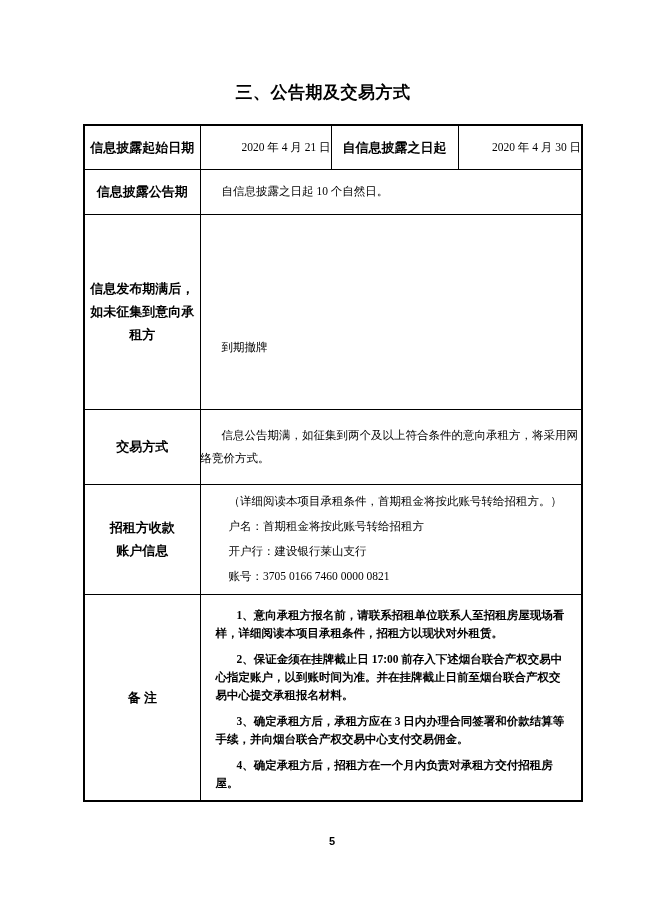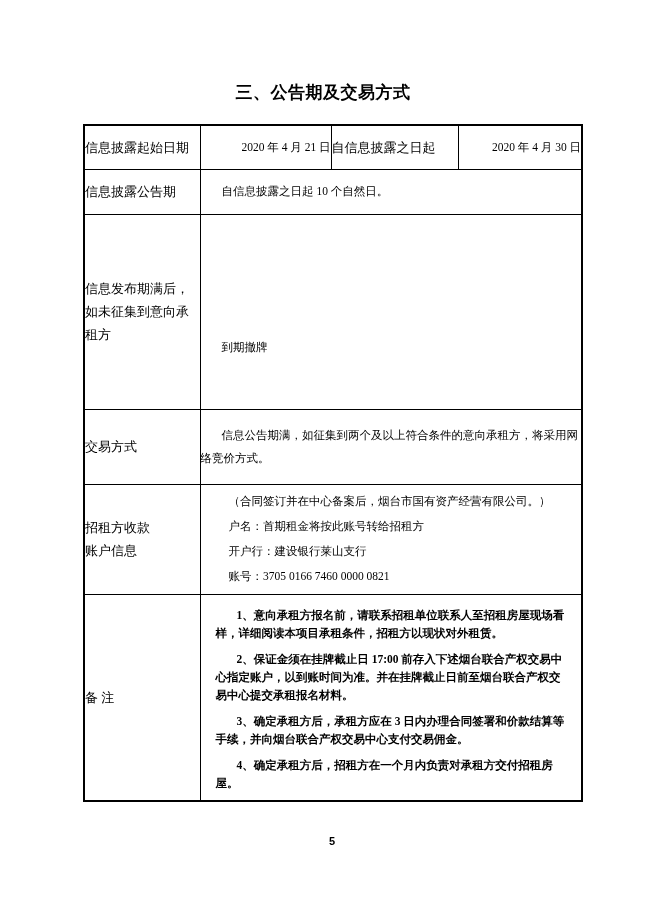--- a/index.html
+++ b/index.html
@@ -38,22 +38,23 @@
     table-layout: fixed;
     border: 2px solid #000000;
   }
   table.info-table td {
     border: 1px solid #000000;
     padding: 0;
     vertical-align: middle;
     overflow: hidden;
   }
   td.lbl {
-    font-weight: normal;
+    font-weight: bold;
     font-size: 13px;
+    text-align: center;
     line-height: 23px;
     padding: 2px;
   }
   td.val {
     font-size: 11.5px;
     line-height: 23px;
   }
   td.val-center {
     font-size: 11.5px;
     text-align: right;
@@ -143,21 +144,21 @@
       <td class="lbl">交易方式</td>
       <td class="val val-indent" colspan="3">信息公告期满，如征集到两个及以上符合条件的意向承租方，将采用网络竞价方式。</td>
     </tr>
 
     <tr style="height:110px;">
       <td class="lbl">
         <span class="lbl-line">招租方收款</span>
         <span class="lbl-line">账户信息</span>
       </td>
       <td class="val acct-cell" colspan="3">
-        <div class="acct-line">（合同签订并在中心备案后，烟台市国有资产经营有限公司。）</div>
+        <div class="acct-line">（详细阅读本项目承租条件，首期租金将按此账号转给招租方。）</div>
         <div class="acct-line">户名：首期租金将按此账号转给招租方</div>
         <div class="acct-line">开户行：建设银行莱山支行</div>
         <div class="acct-line">账号：3705 0166 7460 0000 0821</div>
       </td>
     </tr>
 
     <tr style="height:207px;">
       <td class="lbl">备 注</td>
       <td class="val val-top remark-cell" colspan="3">
         <p class="remark-para">1、意向承租方报名前，请联系招租单位联系人至招租房屋现场看样，详细阅读本项目承租条件，招租方以现状对外租赁。</p>

